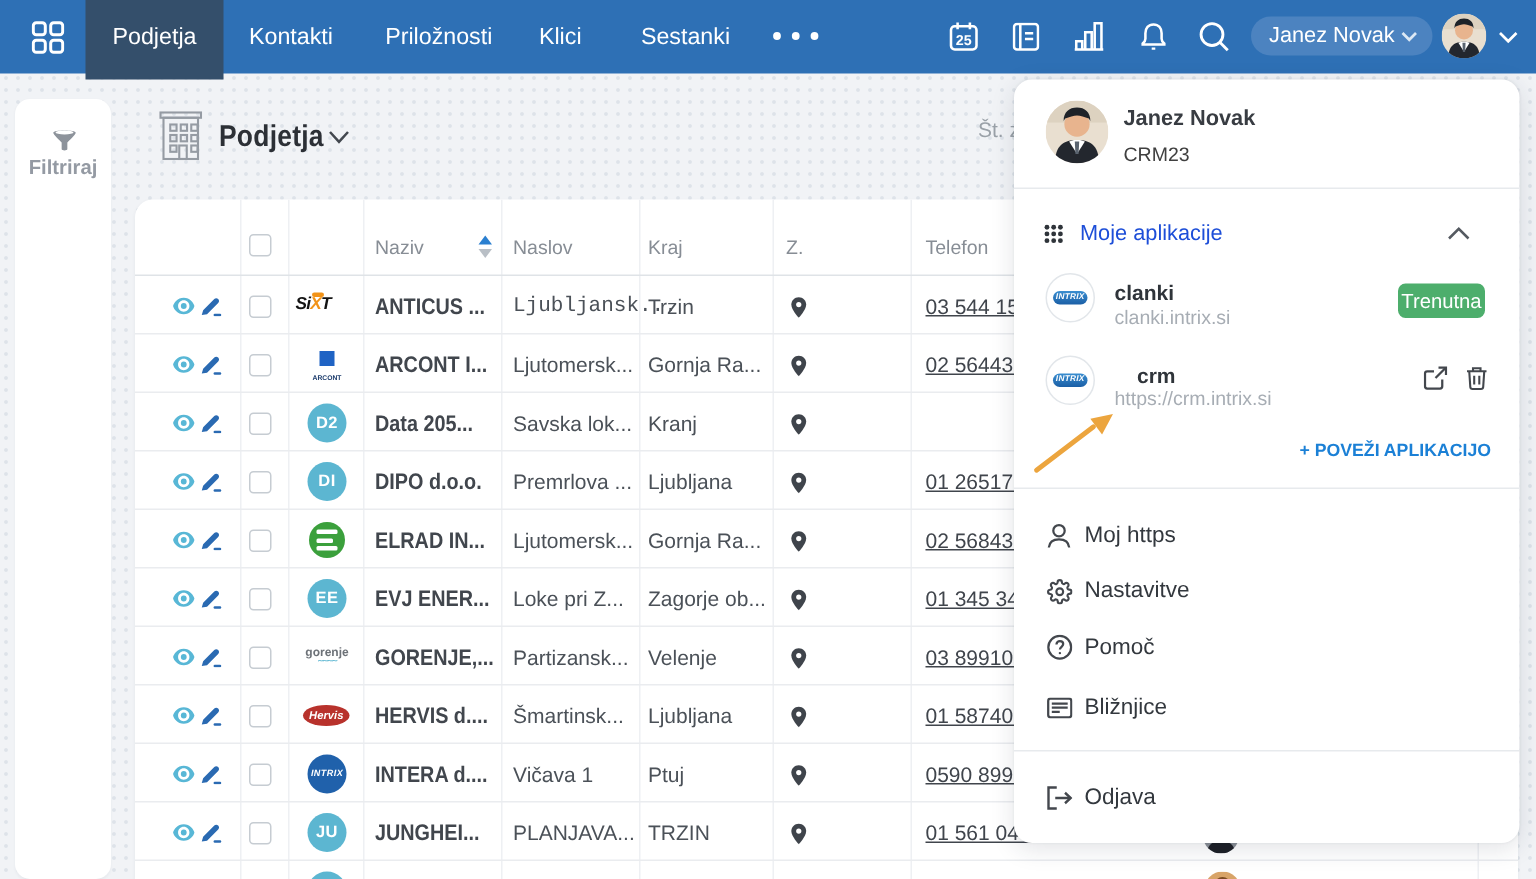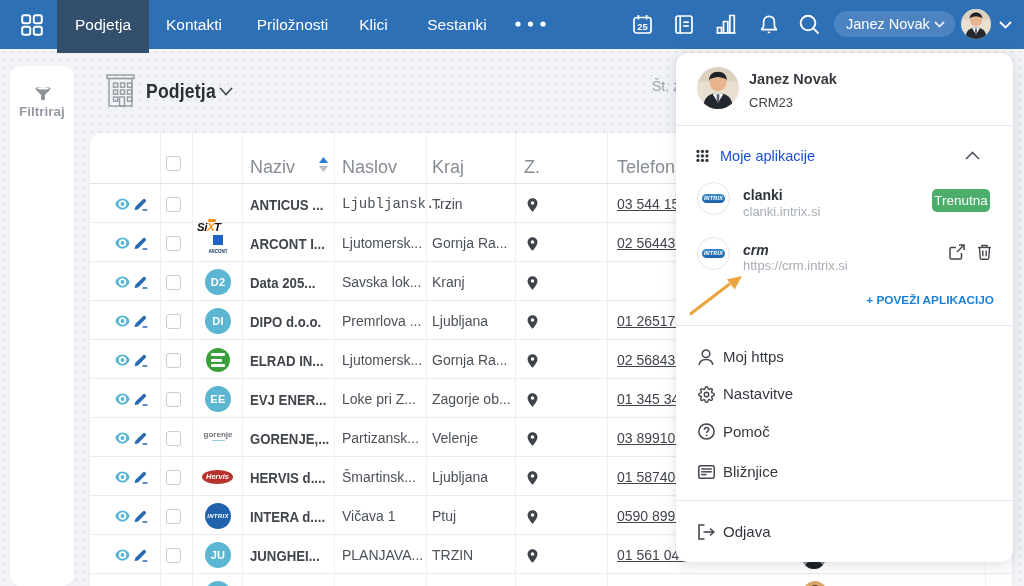--- a/index.html
+++ b/index.html
@@ -26,21 +26,21 @@
 
 
 .pagetitle { position:absolute; left:146px; top:80px; font-size:20px; font-weight:bold; color:#2c3036; letter-spacing:0.2px; transform:scaleX(0.88); transform-origin:left center; }
 .stz { position:absolute; left:652px; top:78px; font-size:14px; color:#9aa1a8; }
 
 
 .card { position:absolute; left:90px; top:133px; width:922px; height:453px; background:#fff; border-radius:12px 12px 0 0; box-shadow:0 1px 3px rgba(40,50,70,0.06); overflow:hidden; }
 .colline { position:absolute; top:0; bottom:0; width:1px; background:#eef0f3; }
 .hdrline { position:absolute; left:0; right:0; top:50px; height:1px; background:#dfe3e7; }
 .rowline { position:absolute; left:0; right:0; height:1px; background:#eaecef; }
-.hlabel { position:absolute; top:24px; color:#878d95; font-size:18px; }
+.hlabel { position:absolute; top:24px; color:#878d95; font-size:13px; }
 .cb { position:absolute; width:15px; height:15px; border:1px solid #c6ccd2; border-radius:3px; background:#fff; }
 .row-name { position:absolute; font-size:15px; font-weight:bold; color:#41464d; white-space:nowrap; transform:scaleX(0.88); transform-origin:left center; }
 .row-txt { position:absolute; font-size:14px; color:#4b5158; white-space:nowrap; }
 .row-tel { position:absolute; font-size:14px; color:#40454c; text-decoration:underline; white-space:nowrap; }
 .logo-teal { position:absolute; width:26px; height:26px; border-radius:50%; background:#5cb6d1; color:#fff; font-size:11px; font-weight:bold; text-align:center; line-height:26px; letter-spacing:0.3px; }
 
 
 .panel { position:absolute; left:676px; top:53px; width:337px; height:509px; background:#fff; border-radius:12px; box-shadow:0 4px 16px rgba(30,40,60,0.13), 0 0 2px rgba(30,40,60,0.07); z-index:40; }
 .pdivider { position:absolute; left:0; right:0; height:1px; background:#e7eaed; }
 .mi-text { position:absolute; left:47px; font-size:15px; color:#33383e; }
@@ -175,21 +175,21 @@
 <div class="rowline" style="top:89px;"></div>
 <svg class="abs" style="left:25px; top:65px;" width="15" height="12" viewBox="0 0 16 13">
 <path d="M8 0.5 C3.5 0.5 0.8 4.2 0.3 6.5 C0.8 8.8 3.5 12.5 8 12.5 C12.5 12.5 15.2 8.8 15.7 6.5 C15.2 4.2 12.5 0.5 8 0.5 Z M8 10.6 C5.7 10.6 3.9 8.8 3.9 6.5 C3.9 4.2 5.7 2.4 8 2.4 C10.3 2.4 12.1 4.2 12.1 6.5 C12.1 8.8 10.3 10.6 8 10.6 Z" fill="#58b7d6"></path>
 <circle cx="8" cy="6.5" r="2.1" fill="#58b7d6"></circle>
     </svg>
 <svg class="abs" style="left:44px; top:65px;" width="14" height="13" viewBox="0 0 15 14">
 <path d="M0.5 13 L1.5 9.5 L9.5 1.5 C10.3 0.7 11.5 0.7 12.3 1.5 C13.1 2.3 13.1 3.5 12.3 4.3 L4.3 12.3 Z" fill="#2a6ab2"></path>
 <rect x="9" y="12" width="5.5" height="1.8" rx="0.9" fill="#2a6ab2"></rect>
     </svg>
 <div class="cb" style="left:76px; top:64px;"></div>
-<div class="abs" style="left:107px; top:64px; width:30px; height:13px; font-weight:bold; font-style:italic; font-size:11.5px; color:#131313; letter-spacing:-0.5px;margin-top:24px;">Si<span style="color:#f29318;">X</span>T<span style="position:absolute; left:11px; top:-2px; width:8px; height:2.5px; background:#f29318; border-radius:2px;"></span></div>
+<div class="abs" style="left:107px; top:64px; width:30px; height:13px; font-weight:bold; font-style:italic; font-size:11.5px; color:#131313; letter-spacing:-0.5px;">Si<span style="color:#f29318;">X</span>T<span style="position:absolute; left:11px; top:-2px; width:8px; height:2.5px; background:#f29318; border-radius:2px;"></span></div>
 <div class="row-name" style="left:160px; top:63px;">ANTICUS ...</div>
 <div class="row-txt" style="left:252px; top:63px;font-family:Liberation Mono, monospace;">Ljubljansk...</div>
 <div class="row-txt" style="left:342px; top:63px;">Trzin</div>
 <svg class="abs" style="left:437px; top:64px;" width="11" height="16" viewBox="0 0 12 16">
 <path d="M6 0.5 C2.9 0.5 0.6 2.9 0.6 5.9 C0.6 9.9 6 15.5 6 15.5 C6 15.5 11.4 9.9 11.4 5.9 C11.4 2.9 9.1 0.5 6 0.5 Z" fill="#3f444b"></path>
 <circle cx="6" cy="5.9" r="1.9" fill="#fff"></circle>
     </svg>
 <div class="row-tel" style="left:527px; top:63px;">03 544 15 55</div>
 <div class="rowline" style="top:128px;"></div>
 <svg class="abs" style="left:25px; top:104px;" width="15" height="12" viewBox="0 0 16 13">
@@ -433,21 +433,21 @@
     </svg>
 <div class="appcircle" style="left:21px; top:129px; width:33px; height:33px;">
 <span style="position:absolute; left:4px; top:11px; width:23px; height:9px; border-radius:4.5px; background:linear-gradient(180deg,#3a8ed0,#1b5fa6); color:#fff; font-size:5.5px; font-weight:bold; font-style:italic; text-align:center; line-height:9px; letter-spacing:0.2px;">INTRIX</span>
     </div>
 <div class="appname" style="left:67px; top:134px;">clanki</div>
 <div class="appurl" style="left:67px; top:151px;">clanki.intrix.si</div>
 <div class="badge" style="left:256px; top:136px; width:58px; height:23px; line-height:23px;">Trenutna</div>
 <div class="appcircle" style="left:21px; top:184px; width:33px; height:33px;">
 <span style="position:absolute; left:4px; top:11px; width:23px; height:9px; border-radius:4.5px; background:linear-gradient(180deg,#3a8ed0,#1b5fa6); color:#fff; font-size:5.5px; font-weight:bold; font-style:italic; text-align:center; line-height:9px; letter-spacing:0.2px;">INTRIX</span>
     </div>
-<div class="appname" style="left:67px; top:189px;font-style:italic;">crm</div>
+<div class="appname" style="left:82px; top:189px;">crm</div>
 <div class="appurl" style="left:67px; top:205px;">https://crm.intrix.si</div>
 <svg class="abs" style="left:273px; top:191px;" width="16" height="16" viewBox="0 0 16 16" fill="none" stroke="#43474d" stroke-width="1.5">
 <path d="M12.5 9 L12.5 13.5 C12.5 14.3 11.8 15 11 15 L2.5 15 C1.7 15 1 14.3 1 13.5 L1 5 C1 4.2 1.7 3.5 2.5 3.5 L7 3.5"></path>
 <polyline points="10,1 15,1 15,6"></polyline>
 <line x1="14.5" y1="1.5" x2="8" y2="8"></line>
     </svg>
 <svg class="abs" style="left:301px; top:191px;" width="15" height="16" viewBox="0 0 15 16" fill="none" stroke="#43474d" stroke-width="1.4">
 <line x1="1" y1="3.5" x2="14" y2="3.5"></line>
 <path d="M5 3.5 L5 1.5 L10 1.5 L10 3.5"></path>
 <path d="M2.5 3.5 L3.2 14 C3.25 14.8 3.9 15.3 4.7 15.3 L10.3 15.3 C11.1 15.3 11.75 14.8 11.8 14 L12.5 3.5"></path>

